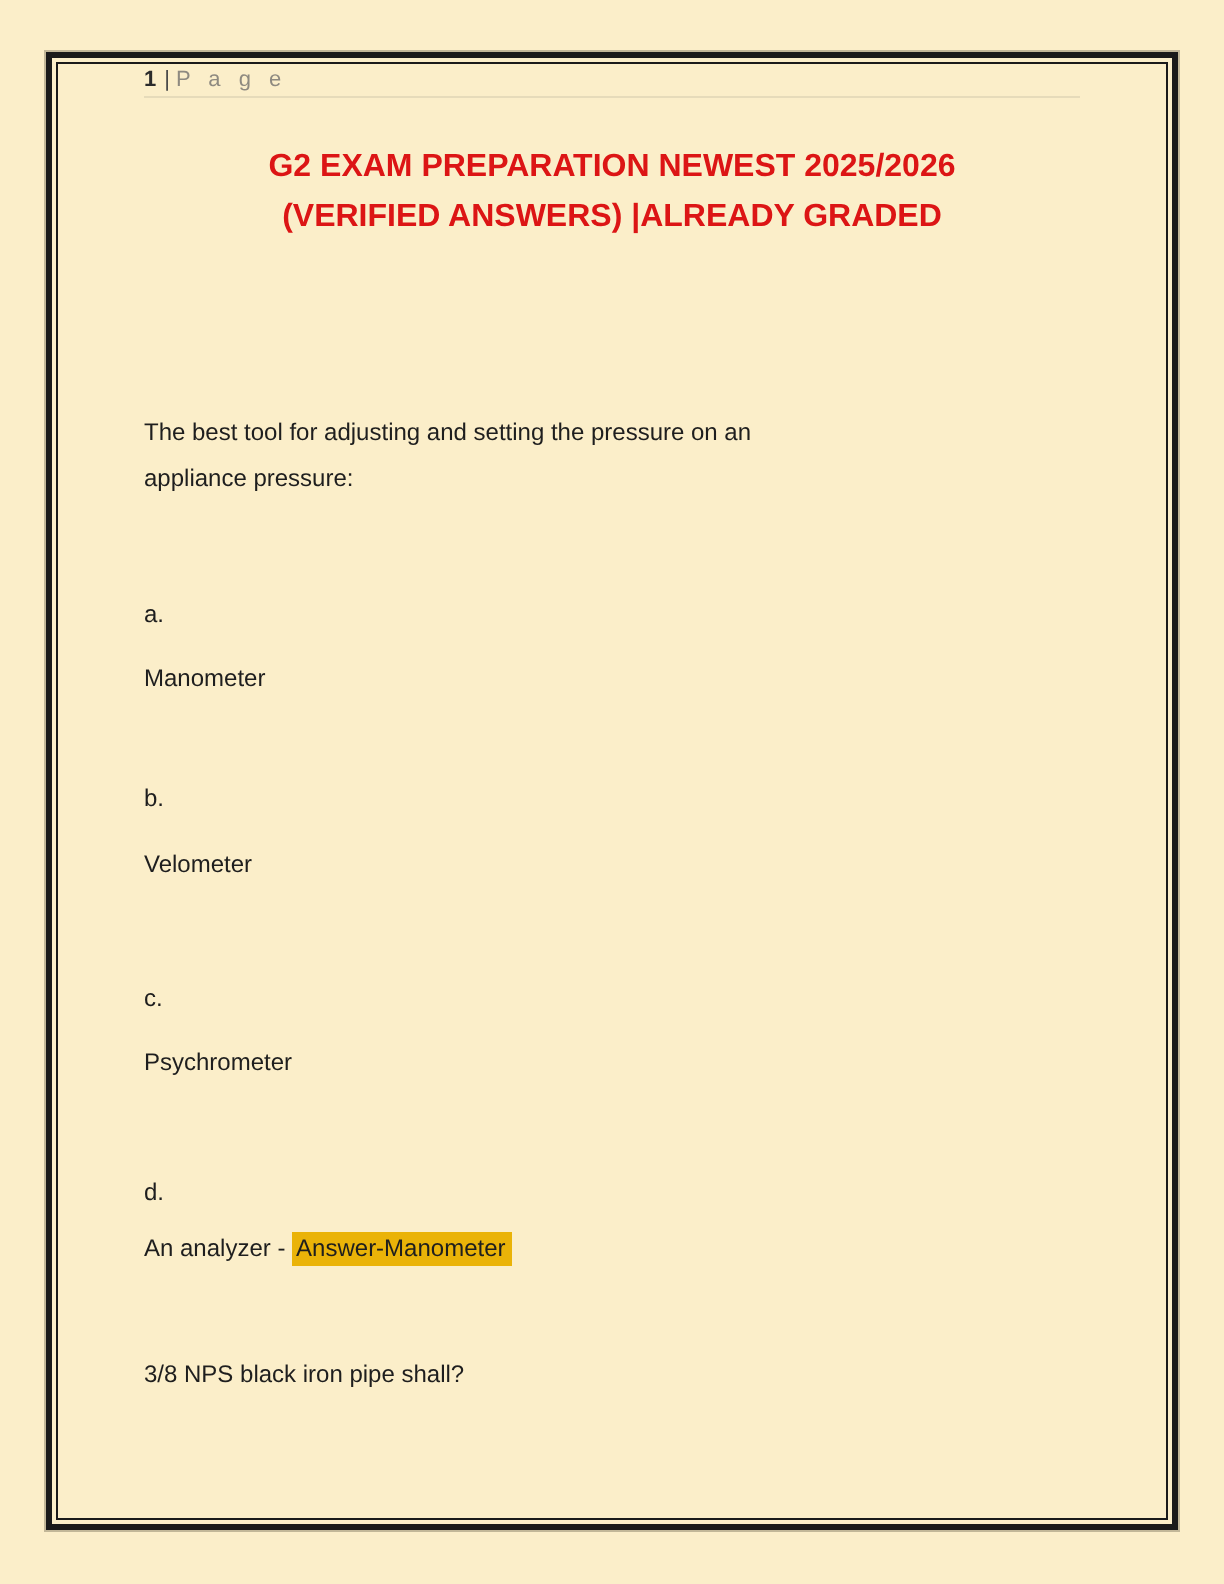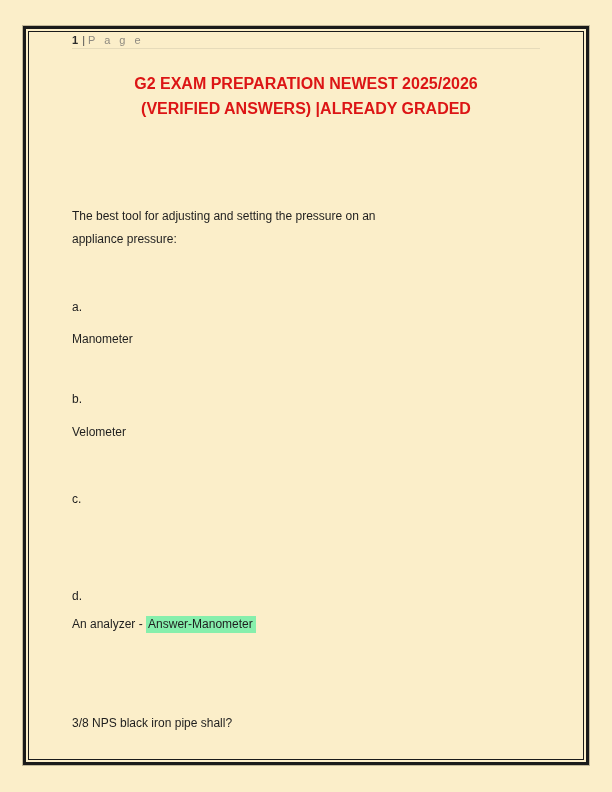--- a/index.html
+++ b/index.html
@@ -79,19 +79,20 @@
   <div class="line" style="top:205px">The best tool for adjusting and setting the pressure on an</div>
   <div class="line" style="top:228px">appliance pressure:</div>
 
   <div class="line" style="top:296px">a.</div>
   <div class="line" style="top:328px">Manometer</div>
 
   <div class="line" style="top:388px">b.</div>
   <div class="line" style="top:421px">Velometer</div>
 
   <div class="line" style="top:488px">c.</div>
+  <div class="line" style="top:520px">Psychrometer</div>
 
   <div class="line" style="top:585px">d.</div>
-  <div class="line" style="top:613px"><span>An analyzer - </span><span class="hl" style="background: #86efac;">Answer-Manometer</span></div>
+  <div class="line" style="top:613px"><span>An analyzer - </span><span class="hl" style="background: #eab308;">Answer-Manometer</span></div>
 
-  <div class="line" style="top:712px">3/8 NPS black iron pipe shall?</div>
+  <div class="line" style="top:676px">3/8 NPS black iron pipe shall?</div>
 
 </div>
 
 </body></html>

